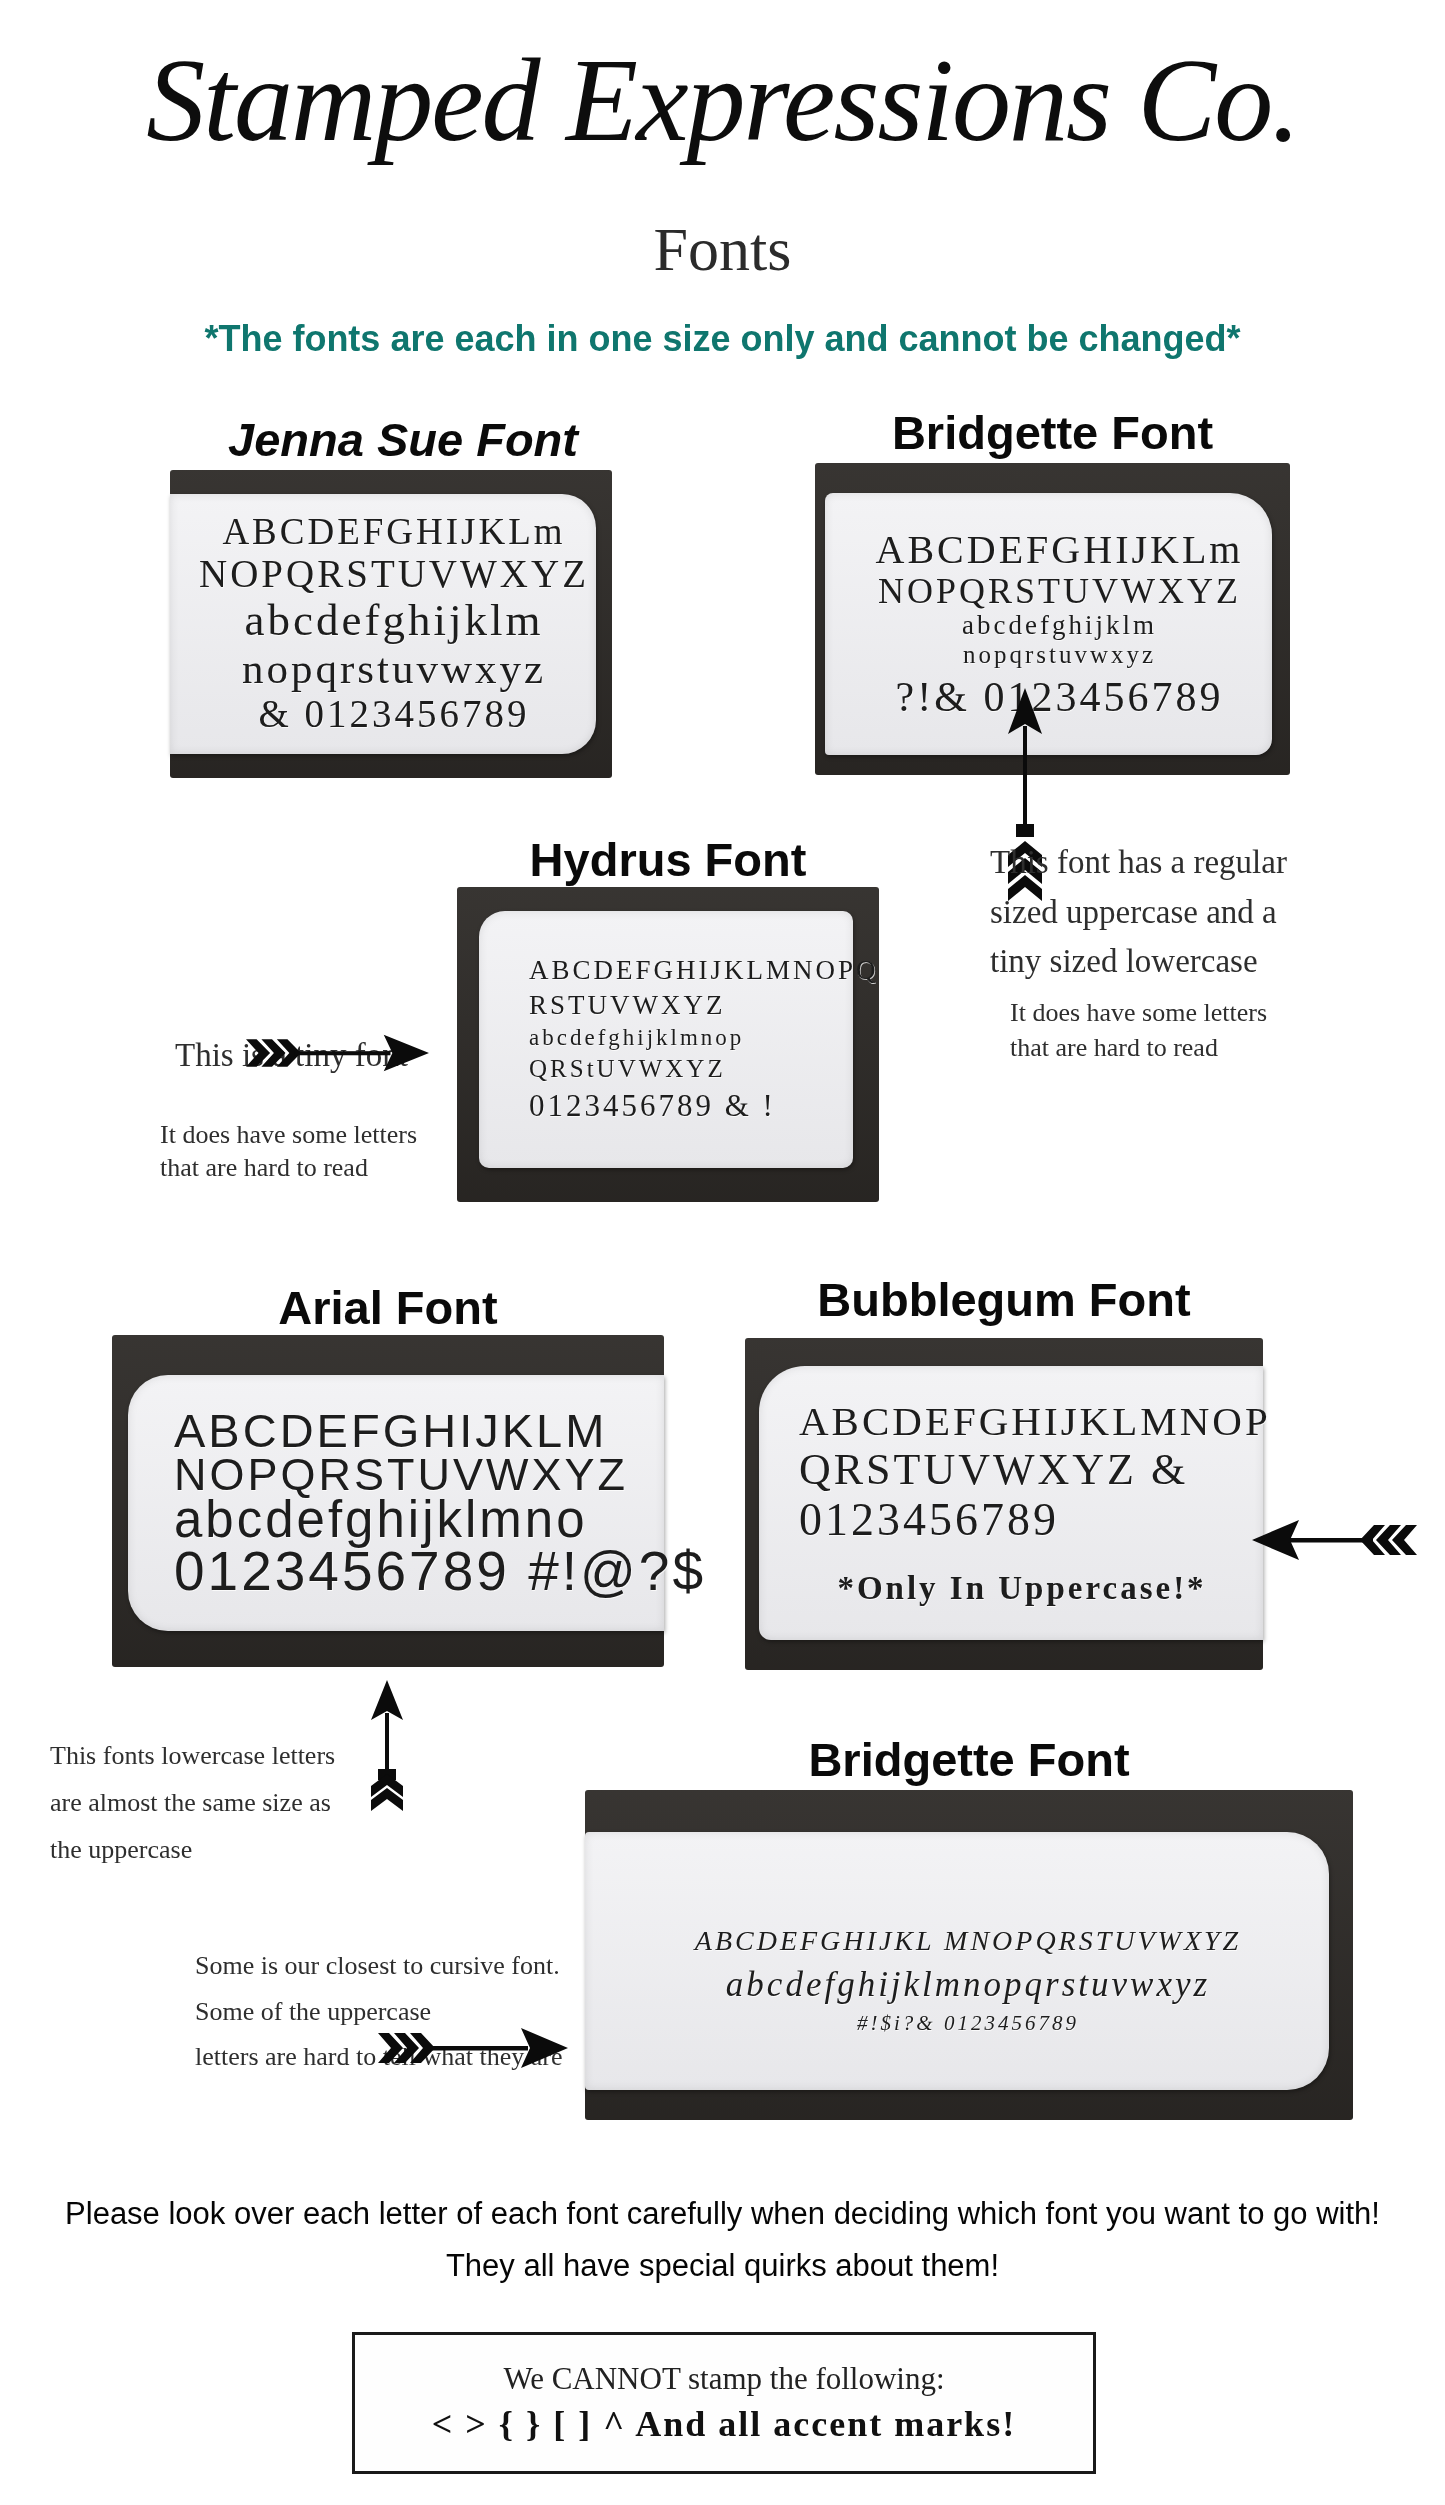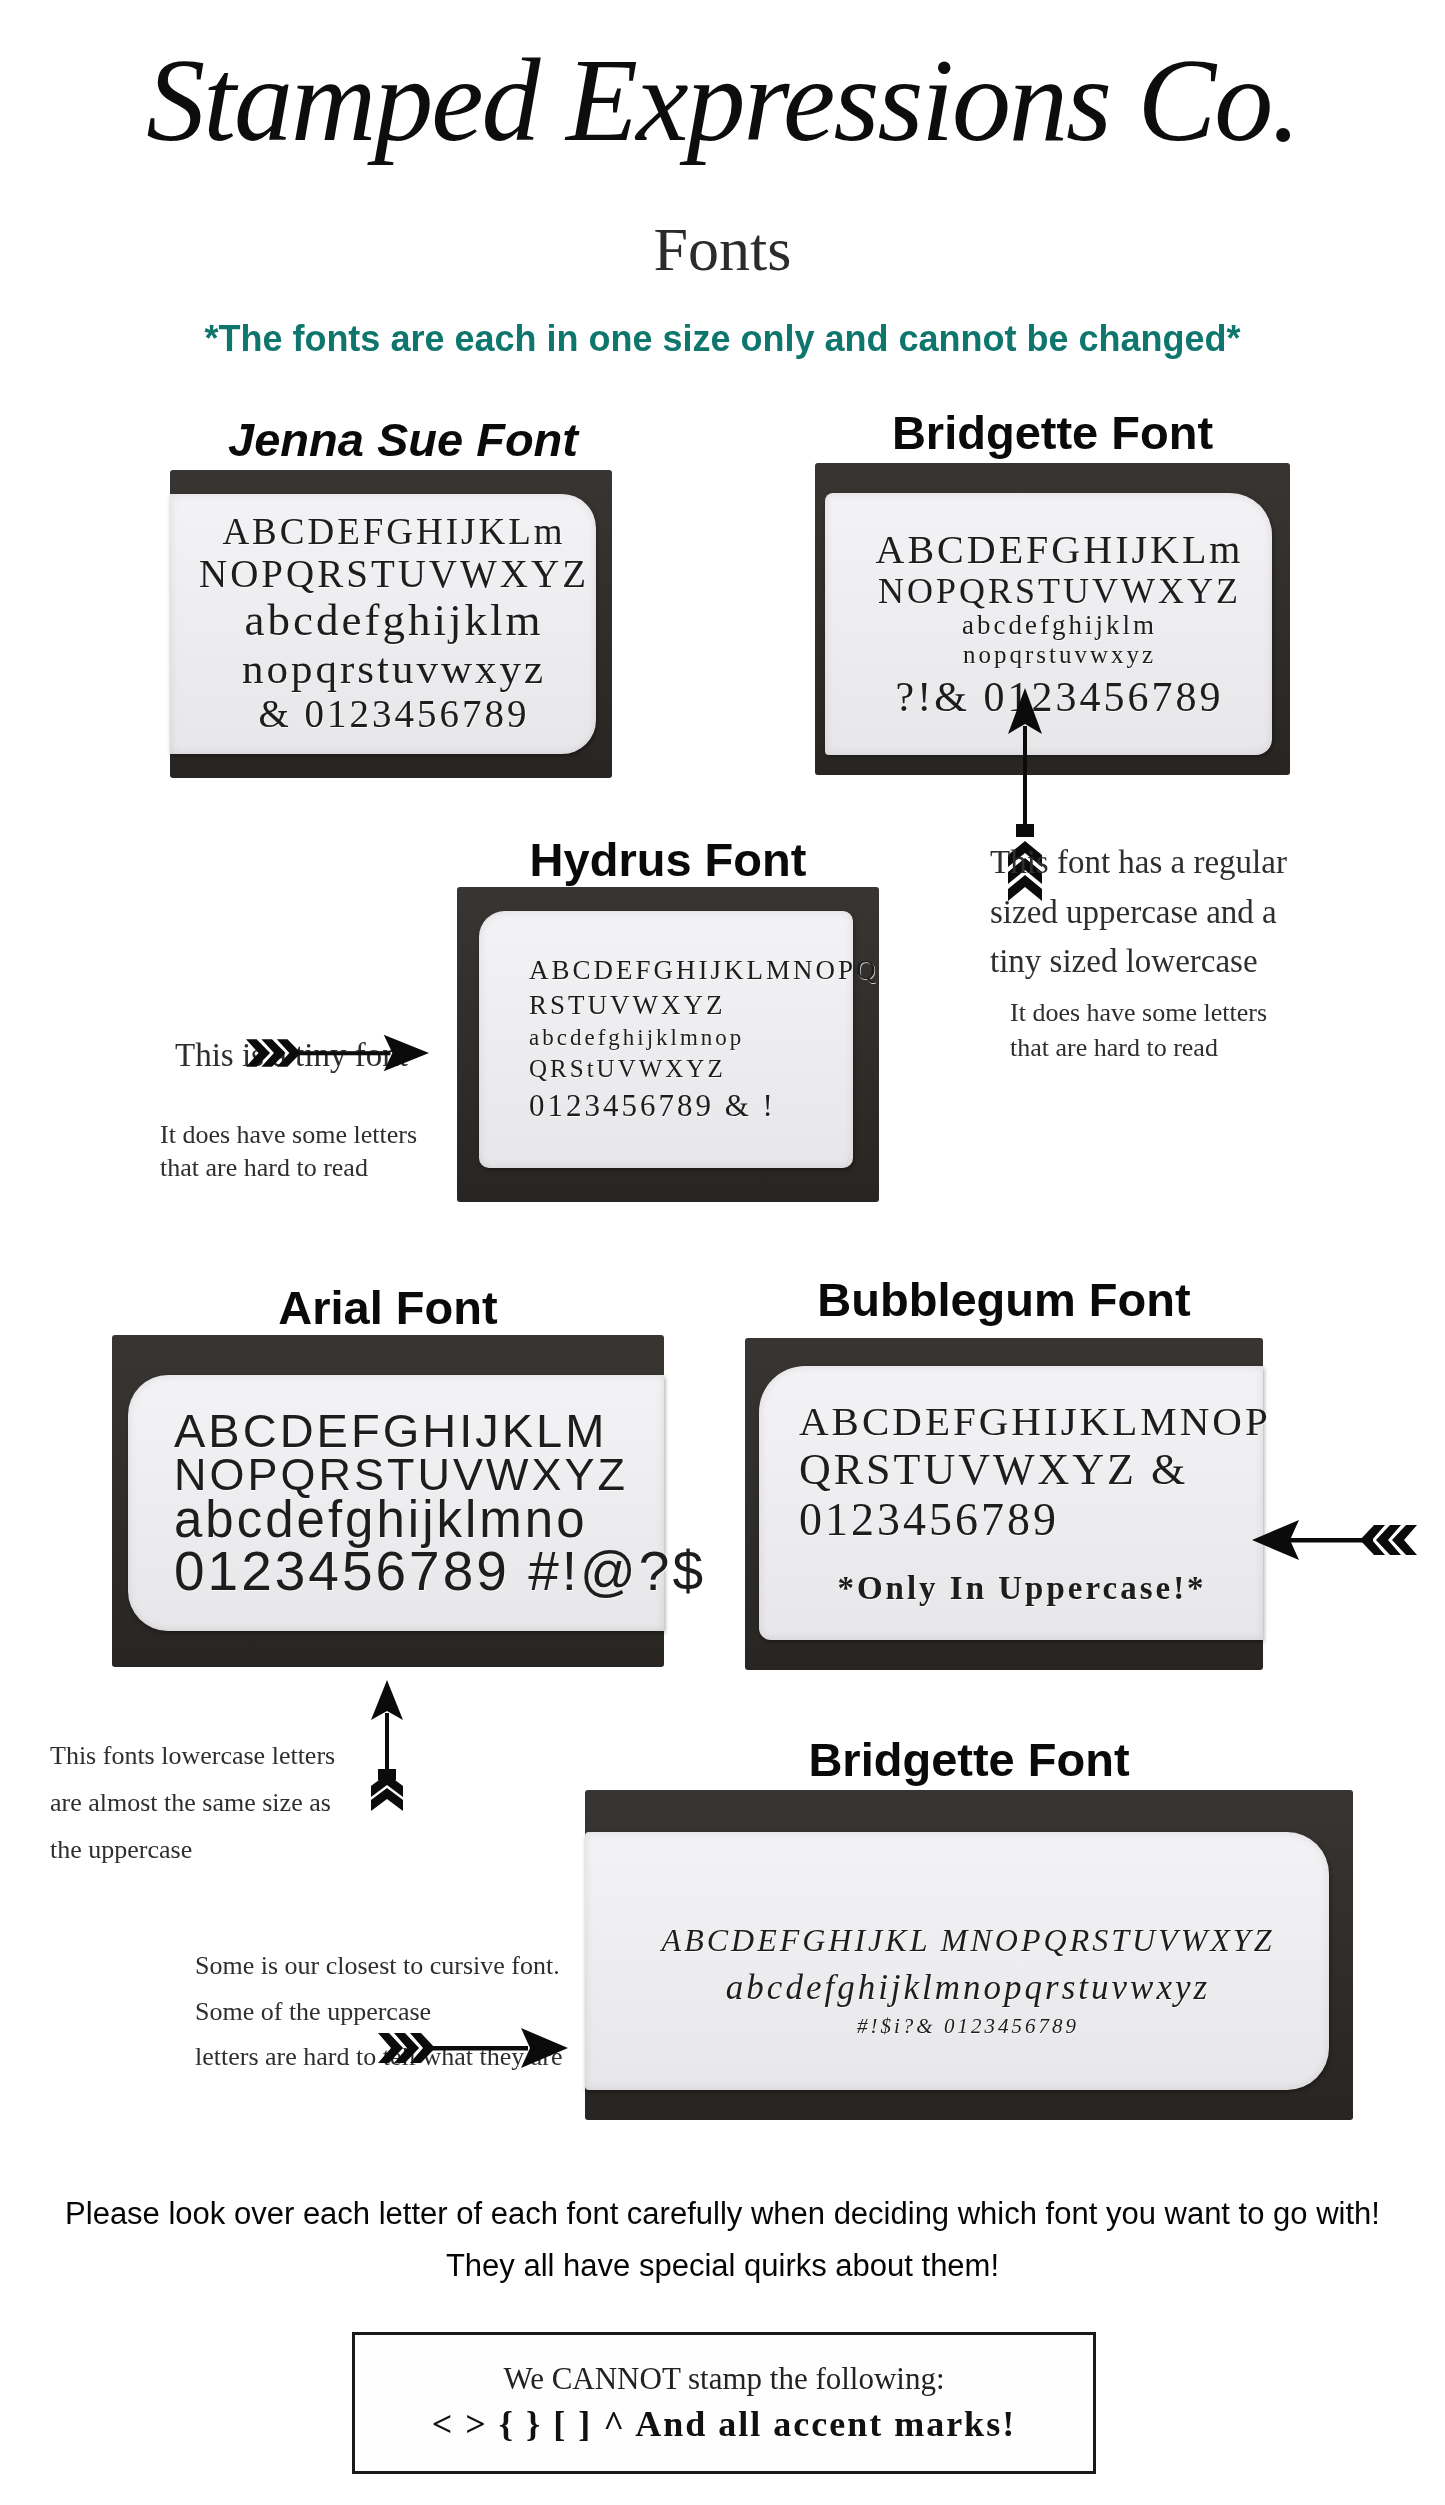--- a/index.html
+++ b/index.html
@@ -72,21 +72,21 @@
   #photo-bubblegum .stamp-line:nth-child(1){font-size:41px;}
   #photo-bubblegum .stamp-line:nth-child(2){font-size:44px;}
   #photo-bubblegum .stamp-line:nth-child(3){font-size:46px;}
   #photo-bubblegum .stamp-line:nth-child(4){font-size:33px;font-weight:bold;text-align:center;
                                             padding-left:0;margin-top:24px;}
 
   
   #photo-magnolia{left:585px;top:1790px;width:768px;height:330px;}
   #photo-magnolia .blank{top:42px;right:24px;bottom:30px;left:0;border-radius:4px 42px 42px 4px;}
   #photo-magnolia .stamp-line{font-style:italic;line-height:1.4;}
-  #photo-magnolia .stamp-line:nth-child(1){font-size:32px;margin-top:37px;}
+  #photo-magnolia .stamp-line:nth-child(1){font-size:28px;margin-top:37px;}
   #photo-magnolia .stamp-line:nth-child(2){font-size:35px;}
   #photo-magnolia .stamp-line:nth-child(3){font-size:21px;}
 
   
   .note{position:absolute;font-family:cursive;color:#2e2e2e;text-align:left;white-space:pre-line;margin-top:43px;}
   #note-bridgette-1{left:990px;top:795px;width:450px;font-size:33px;line-height:1.5;}
   #note-bridgette-2{left:1010px;top:952px;width:420px;font-size:26px;line-height:1.35;}
   #note-hydrus-1{left:175px;top:993px;width:310px;font-size:33px;line-height:1.2;}
   #note-hydrus-2{left:160px;top:1076px;width:340px;font-size:26px;line-height:1.25;}
   #note-arial{left:50px;top:1690px;width:330px;font-size:26px;line-height:1.8;}

